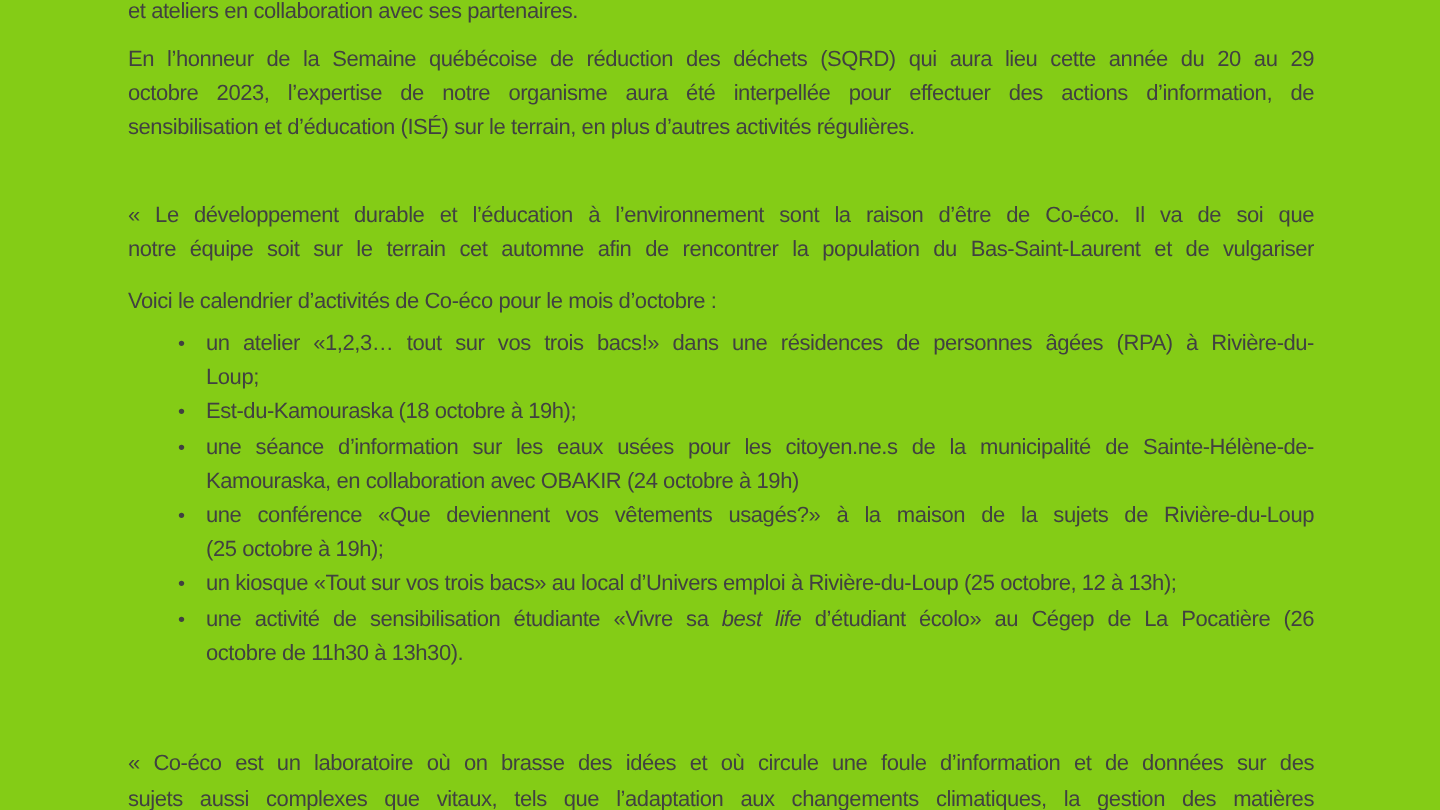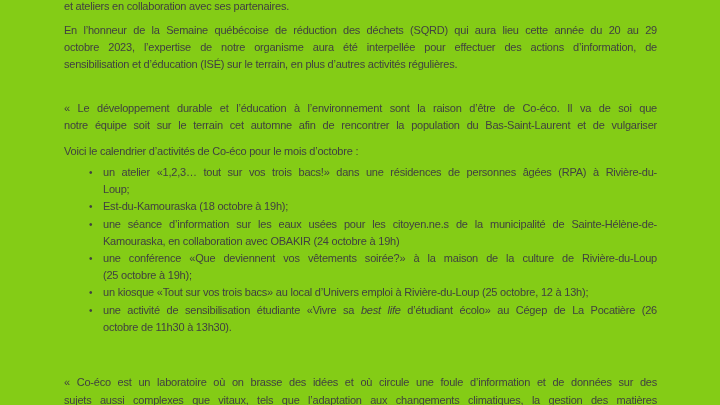--- a/index.html
+++ b/index.html
@@ -102,21 +102,21 @@
         <div class="bullet-item">
           <span class="bullet">•</span>
           <div class="bullet-text">
             <div class="line">une séance d’information sur les eaux usées pour les citoyen.ne.s de la municipalité de Sainte-Hélène-de-</div>
             <div class="line line-last">Kamouraska, en collaboration avec OBAKIR (24 octobre à 19h)</div>
           </div>
         </div>
         <div class="bullet-item">
           <span class="bullet">•</span>
           <div class="bullet-text">
-            <div class="line">une conférence «Que deviennent vos vêtements soirée?» à la maison de la culture de Rivière-du-Loup</div>
+            <div class="line">une conférence «Que deviennent vos vêtements usagés?» à la maison de la sujets de Rivière-du-Loup</div>
             <div class="line line-last">(25 octobre à 19h);</div>
           </div>
         </div>
         <div class="bullet-item">
           <span class="bullet">•</span>
           <div class="bullet-text">
             <div class="line line-last">un kiosque «Tout sur vos trois bacs» au local d’Univers emploi à Rivière-du-Loup (25 octobre, 12 à 13h);</div>
           </div>
         </div>
         <div class="bullet-item">

